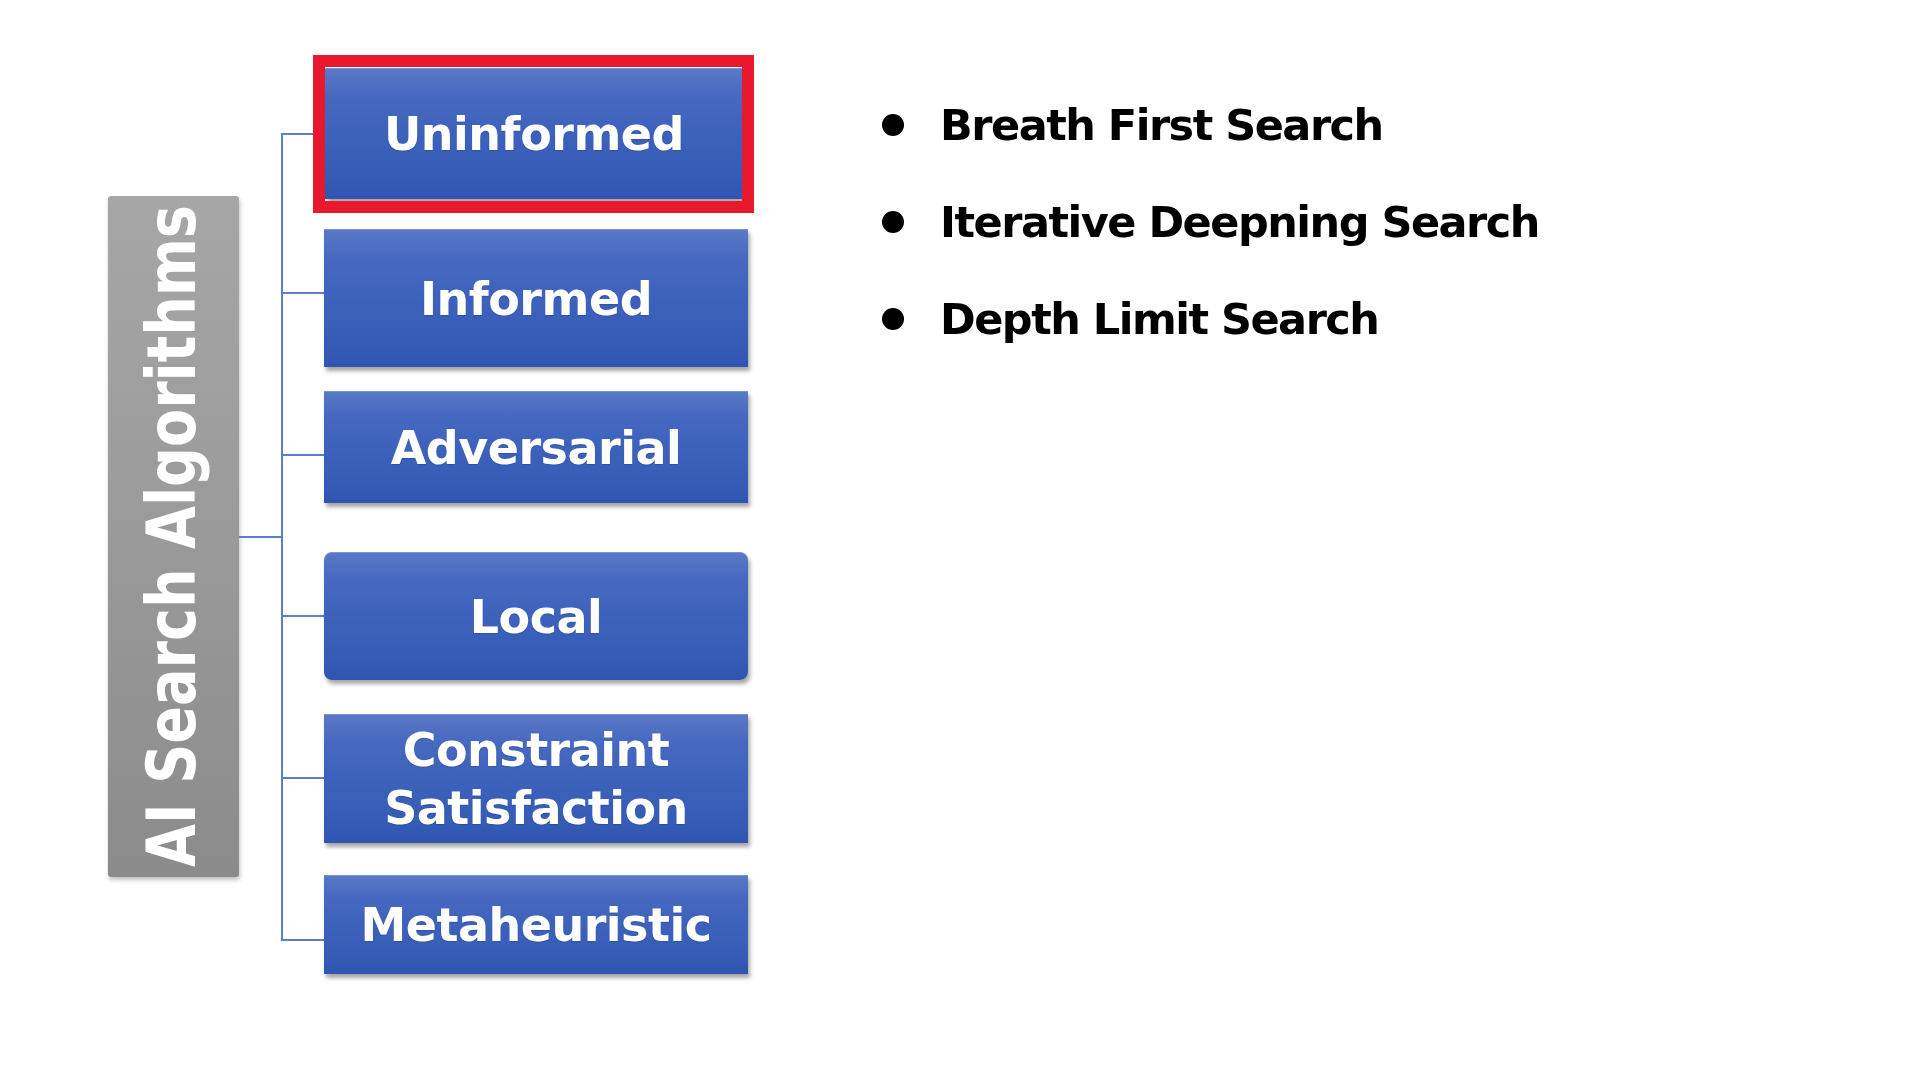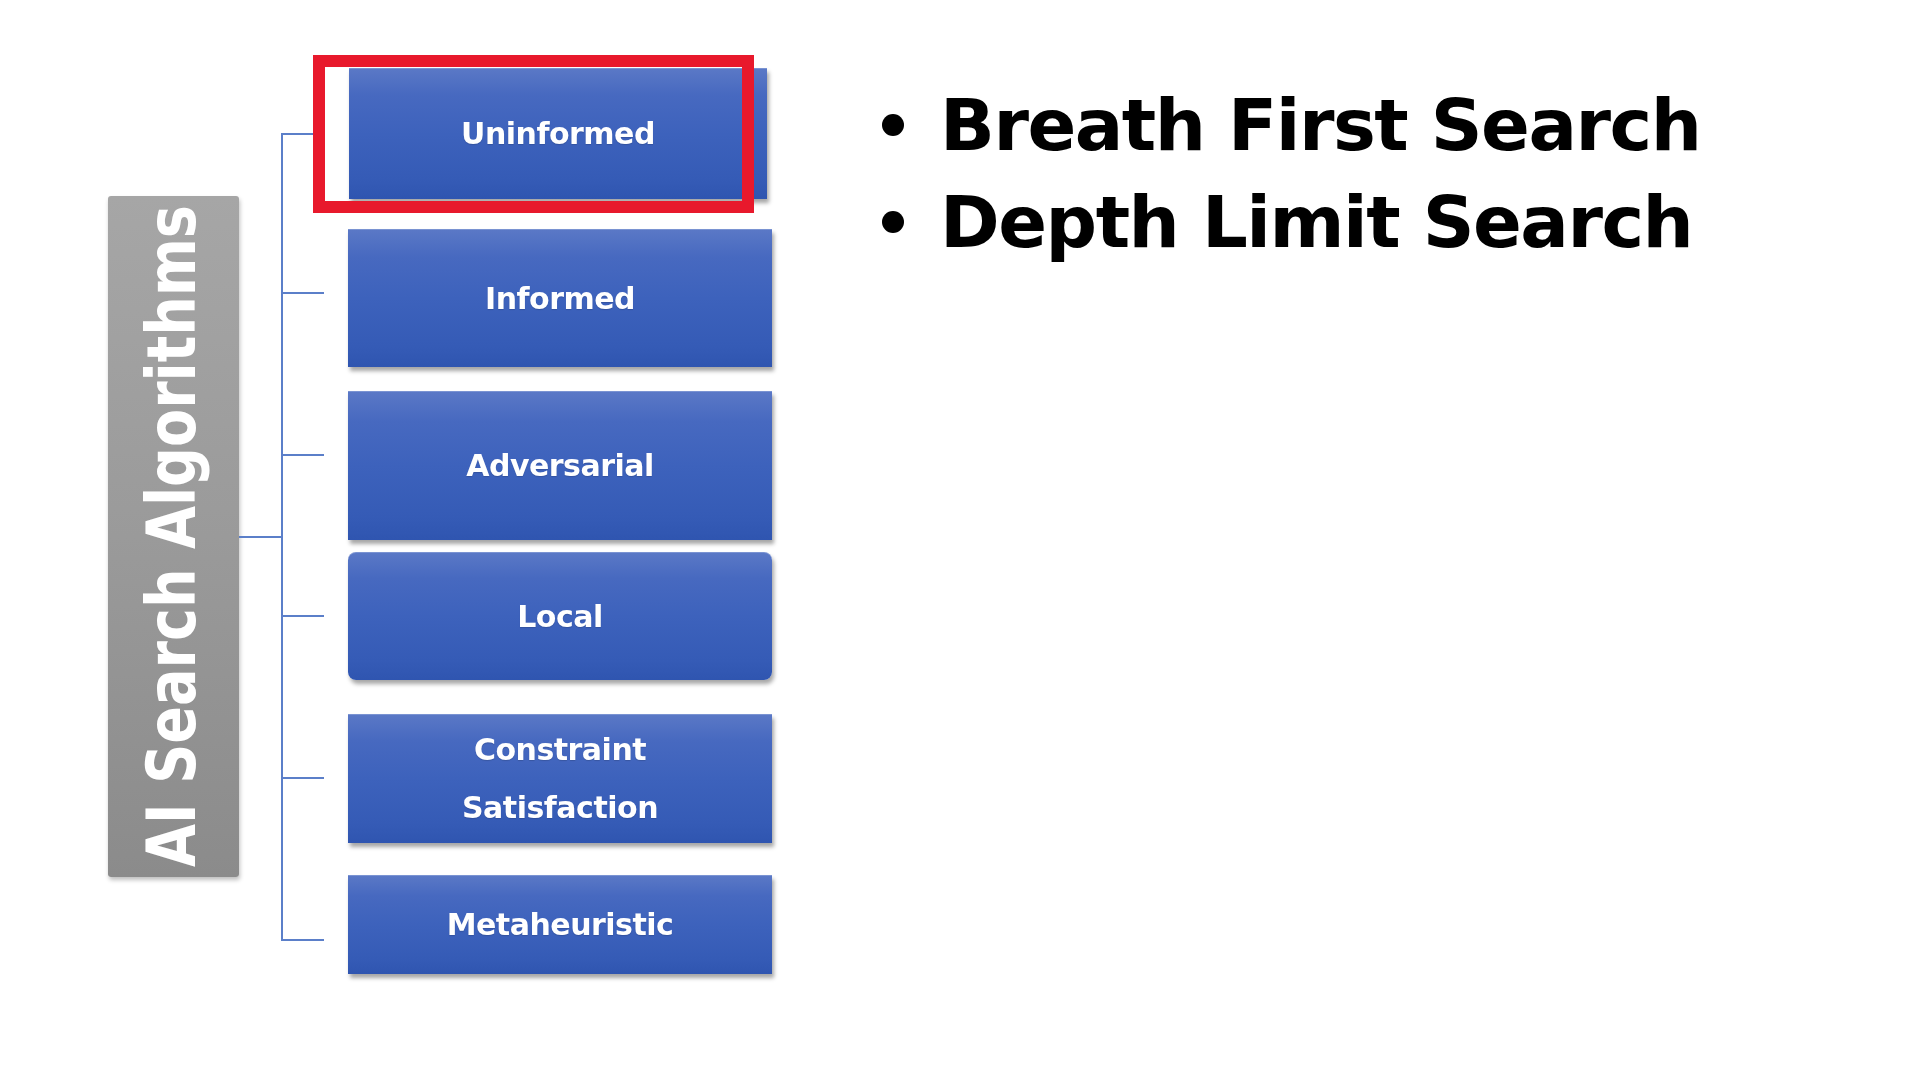--- a/index.html
+++ b/index.html
@@ -41,25 +41,24 @@
       background: linear-gradient(to bottom, #5a78c6 0%, #4769c0 20%, #3d62bc 50%, #355bb6 85%, #2f55b0 100%);
       border-top: 1px solid #7a93d2;
       box-shadow: 2px 4px 4px rgba(0,0,0,0.35);
       display: flex;
       align-items: center;
       justify-content: center;
       text-align: center;
       color: #ffffff;
       font-family: "DejaVu Sans", sans-serif;
       font-weight: bold;
-      font-size: 30px;
+      font-size: 46px;
       line-height: 58px;
       letter-spacing: -0.5px;
       box-sizing: border-box;
-      margin-left: 24px;
     }
     .node .label {
       display: block;
       text-shadow: 0 1px 1px rgba(0,0,0,0.15);
     }
     .highlight {
       position: absolute;
       left: 313px;
       top: 55px;
       width: 441px;
@@ -76,21 +75,21 @@
       padding: 0;
       list-style: none;
     }
     .bullets li {
       position: relative;
       height: 97px;
       line-height: 97px;
       padding-left: 68px;
       font-family: "DejaVu Sans", sans-serif;
       font-weight: bold;
-      font-size: 72px;
+      font-size: 43px;
       color: #000000;
       white-space: nowrap;
       letter-spacing: -1.5px;
     }
     .bullets li .dot {
       position: absolute;
       left: 10px;
       top: 37px;
       width: 22px;
       height: 22px;
@@ -115,21 +114,21 @@
 <div class="connector" style="left:281px; top:615px; width:43px; height:2px;"></div>
 <div class="connector" style="left:281px; top:777px; width:43px; height:2px;"></div>
 <div class="connector" style="left:281px; top:939px; width:43px; height:2px;"></div>
 
 <div class="node" style="top:68px; width:418px; left:325px; height:131px;">
   <span class="label">Uninformed</span>
 </div>
 <div class="node" style="top:229px; height:138px;">
   <span class="label">Informed</span>
 </div>
-<div class="node" style="top:391px; height:149px;">
+<div class="node" style="top:391px; height:112px;">
   <span class="label">Adversarial</span>
 </div>
 <div class="node" style="top:552px; height:128px;border-radius:8px;">
   <span class="label">Local</span>
 </div>
 <div class="node" style="top:714px; height:129px;">
   <span class="label">
     <span style="display:block;">Constraint</span>
     <span style="display:block;">Satisfaction</span>
   </span>
@@ -140,15 +139,19 @@
 
 <div class="highlight"></div>
 
 <ul class="bullets">
   <li>
     <span class="dot"></span>
     <span>Breath First Search</span>
   </li>
   <li>
     <span class="dot"></span>
+    <span>Iterative Deepning Search</span>
+  </li>
+  <li>
+    <span class="dot"></span>
     <span>Depth Limit Search</span>
   </li>
 </ul>
 
 </body></html>

